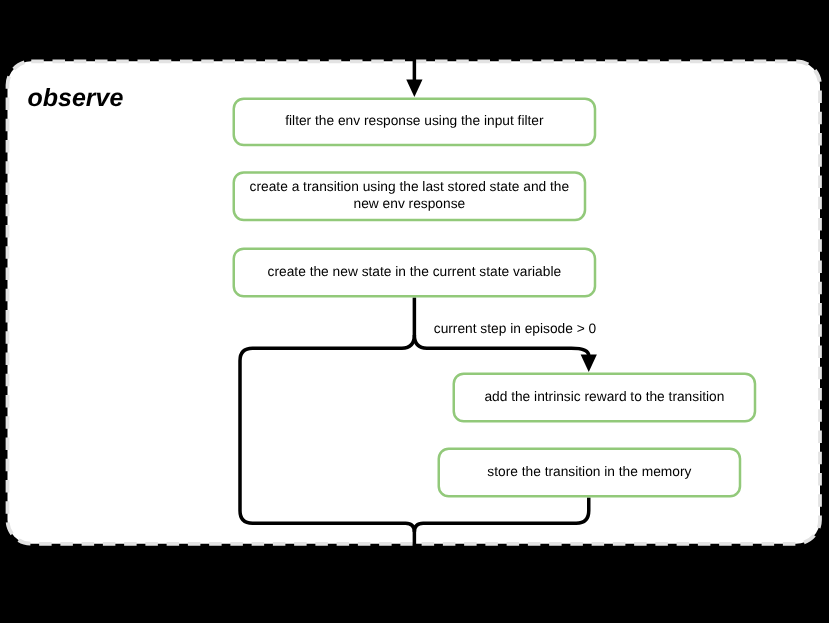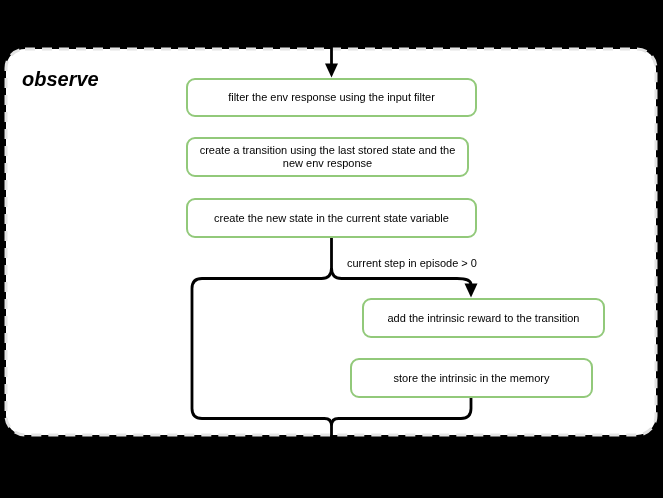--- a/index.html
+++ b/index.html
@@ -93,14 +93,14 @@
   <span>create the new state in the current state variable</span>
 </div>
 
 <div class="overlay condition-label">current step in episode &gt; 0</div>
 
 <div class="overlay step-box box-4">
   <span>add the intrinsic reward to the transition</span>
 </div>
 
 <div class="overlay step-box box-5">
-  <span>store the intrinsic in the memory</span>
+  <span>store the transition in the memory</span>
 </div>
 
 </body></html>

